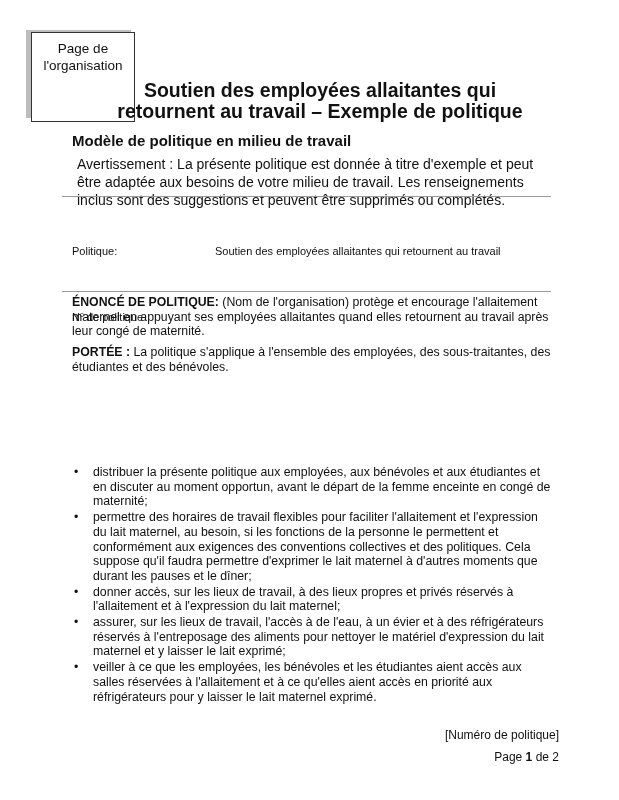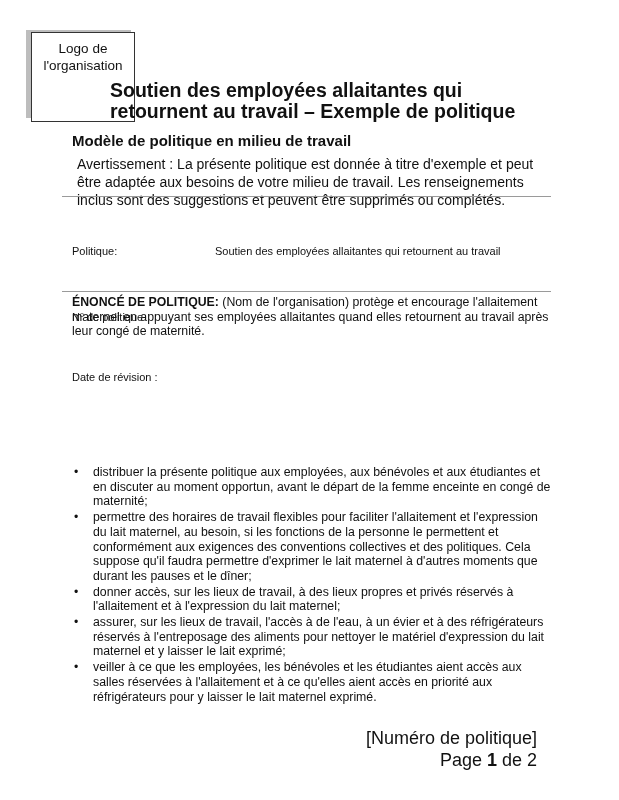--- a/index.html
+++ b/index.html
@@ -11,21 +11,21 @@
 
   
   .logo-shadow { left: 26px; top: 30px; width: 105px; height: 88px; background: #bdbdbd; }
   .logo-box {
     left: 31px; top: 32px; width: 104px; height: 90px;
     background: #ffffff; border: 1px solid #333333; box-sizing: border-box;
     text-align: center; font-size: 13.5px; line-height: 17px; padding-top: 7px;
   }
 
   .title {
-    left: 110px; top: 80px; width: 420px; 
+    left: 110px; top: 80px; width: 420px; text-align: center;
     font-weight: bold; font-size: 19.5px; line-height: 21px;
   }
 
   .subtitle {
     left: 72px; top: 132px; font-weight: bold; font-size: 15px; line-height: 18px;
   }
 
   .disclaimer {
     left: 77px; top: 155px; width: 480px; font-size: 14px; line-height: 18px;
   }
@@ -42,28 +42,28 @@
     left: 72px; width: 480px; font-size: 12.3px; line-height: 14.7px;
   }
   .body-text b { font-weight: bold; }
   .para { margin: 0 0 6px 0; }
 
   .bullets { left: 72px; top: 465px; width: 480px; font-size: 12.3px; line-height: 14.7px; }
   .bullet-item { display: flex; margin-bottom: 1px; }
   .bullet-dot { width: 19px; flex: none; padding-left: 2px; }
   .bullet-text { flex: 1; }
 
-  .footer { right: 82px; text-align: right; font-size: 18px; }
+  .footer { right: 60px; text-align: right; font-size: 12px; }
 </style>
 </head>
 <body>
 
 <div class="abs logo-shadow"></div>
 <div class="abs logo-box">
-  <div>Logo de</div>
+  <div>Page de</div>
   <div>l'organisation</div>
 </div>
 
 <div class="abs title">
   <div>Soutien des employées allaitantes qui</div>
   <div>retournent au travail – Exemple de politique</div>
 </div>
 
 <div class="abs subtitle">Modèle de politique en milieu de travail</div>
 
@@ -73,30 +73,27 @@
 
 <div class="abs meta">
   <div class="meta-row">
     <div class="meta-label">Politique:</div>
     <div class="meta-value">Soutien des employées allaitantes qui retournent au travail</div>
   </div>
   <div class="meta-row">
     <div class="meta-label"><span>N</span><sup>o</sup><span> de politique</span></div>
     <div class="meta-value"></div>
   </div>
-  <div class="meta-row">
-    <div class="meta-label">Date de révision :</div>
-    <div class="meta-value"></div>
-  </div>
 </div>
 
 <div class="abs rule" style="top:291px;"></div>
 
 <div class="abs body-text" style="top:295px;">
   <p class="para"><b>ÉNONCÉ DE POLITIQUE:</b><span> (Nom de l'organisation) protège et encourage l'allaitement maternel en appuyant ses employées allaitantes quand elles retournent au travail après leur congé de maternité.</span></p>
+  <p class="para"><b>PORTÉE :</b><span> La politique s'applique à l'ensemble des employées, des sous-traitantes, des étudiantes et des bénévoles.</span></p>
 </div>
 
 <div class="abs bullets">
   <div class="bullet-item">
     <span class="bullet-dot">•</span>
     <span class="bullet-text">distribuer la présente politique aux employées, aux bénévoles et aux étudiantes et en discuter au moment opportun, avant le départ de la femme enceinte en congé de maternité;</span>
   </div>
   <div class="bullet-item">
     <span class="bullet-dot">•</span>
     <span class="bullet-text">permettre des horaires de travail flexibles pour faciliter l'allaitement et l'expression du lait maternel, au besoin, si les fonctions de la personne le permettent et conformément aux exigences des conventions collectives et des politiques. Cela suppose qu'il faudra permettre d'exprimer le lait maternel à d'autres moments que durant les pauses et le dîner;</span>

